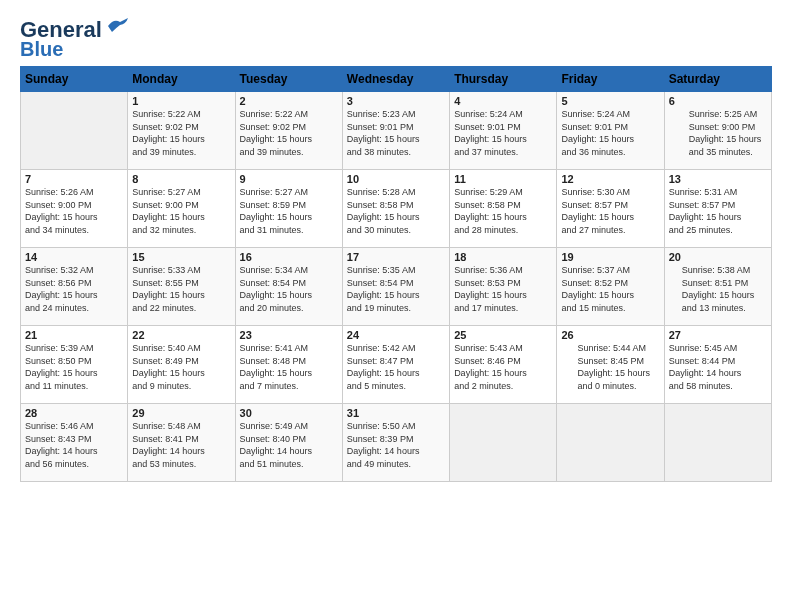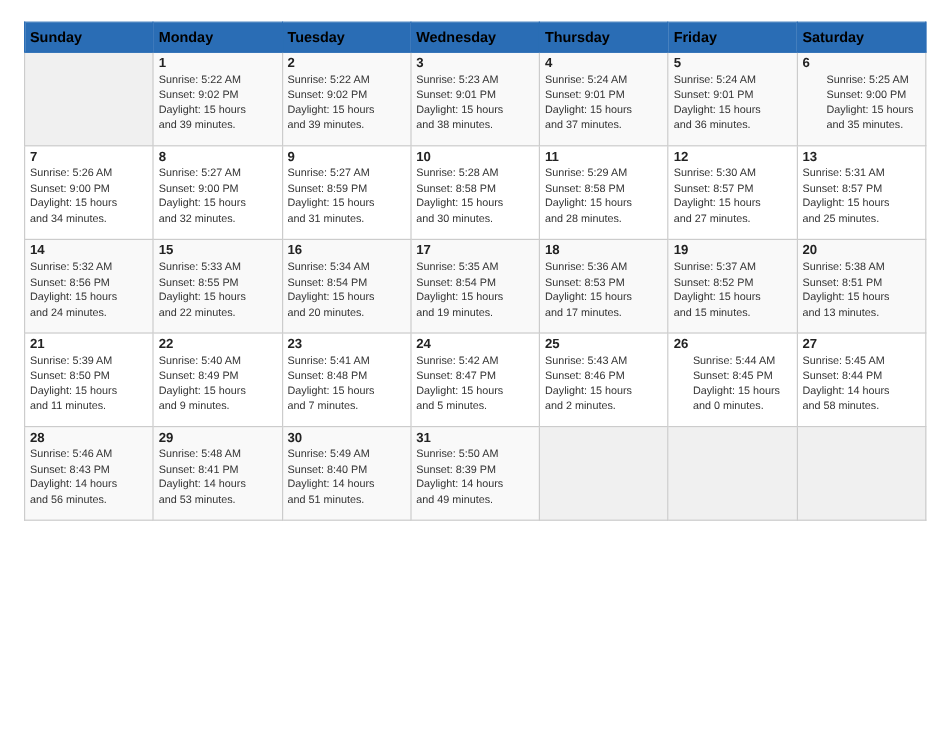--- a/index.html
+++ b/index.html
@@ -88,20 +88,37 @@
       background: #fff;
     }
     .empty-cell {
       background: #f0f0f0 !important;
     }
   </style>
 </head>
 <body>
 
 <div class="page">
+  <div class="header-area">
+    <div class="logo">
+      <div style="display:flex;align-items:center;gap:2px;">
+        <span class="logo-text">
+          <span style="color:#1a3a5c;">General</span>
+        </span>
+        <svg width="22" height="16" viewBox="0 0 22 16" style="margin-left:2px;margin-top:-8px;">
+          <path d="M2,8 Q8,0 14,4 Q18,2 22,0 Q20,6 14,7 Q10,10 6,14 Z" fill="#2a6db5"></path>
+        </svg>
+      </div>
+      <span class="logo-text" style="color:#2a6db5;font-size:20px;margin-top:-4px;">Blue</span>
+    </div>
+    <div class="title-area">
+      <div class="month-title"></div>
+      <div class="subtitle"></div>
+    </div>
+  </div>
 
   <table>
     <thead>
       <tr>
       <th>Sunday</th>
           <th>Monday</th>
           <th>Tuesday</th>
           <th>Wednesday</th>
           <th>Thursday</th>
           <th>Friday</th>
@@ -243,21 +260,21 @@
           </td>
           <td>
             <span class="day-num">19</span>
             <div class="day-info" style="white-space: pre-line;">Sunrise: 5:37 AM
 Sunset: 8:52 PM
 Daylight: 15 hours
 and 15 minutes.</div>
           </td>
           <td>
             <span class="day-num">20</span>
-            <div class="day-info" style="white-space: pre-line;">Sunrise: 5:38 AM
+            <div class="day-info" style="white-space: pre-line; margin-left: 13px;">Sunrise: 5:38 AM
 Sunset: 8:51 PM
 Daylight: 15 hours
 and 13 minutes.</div>
           </td>
         </tr>
         <tr>
           <td>
             <span class="day-num">21</span>
             <div class="day-info" style="white-space: pre-line;">Sunrise: 5:39 AM
 Sunset: 8:50 PM

